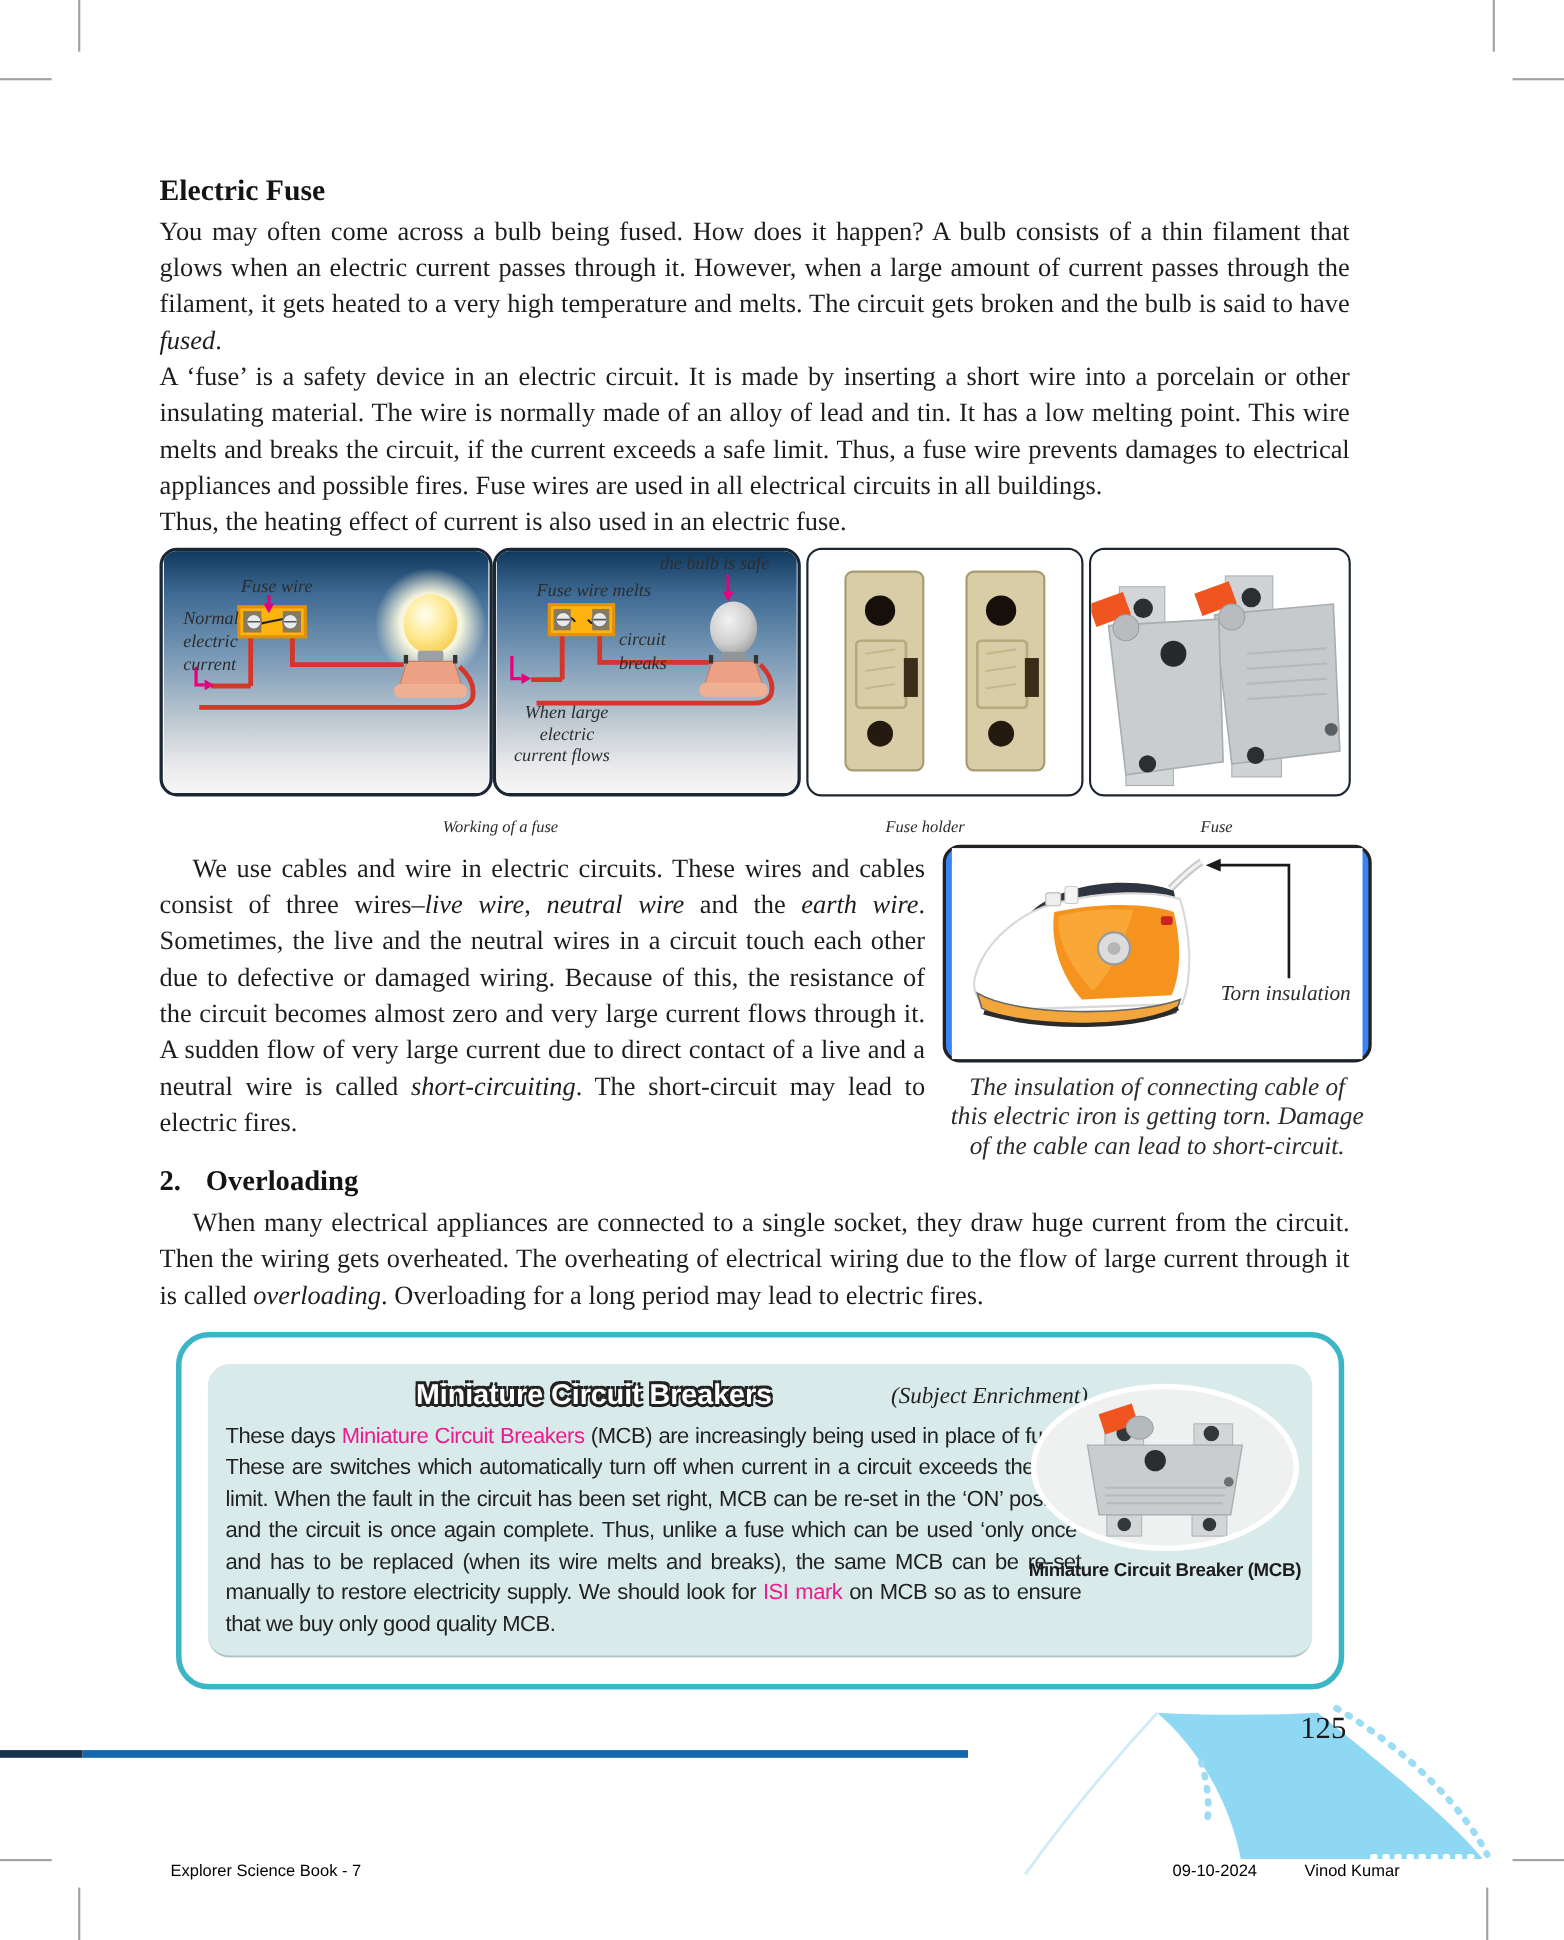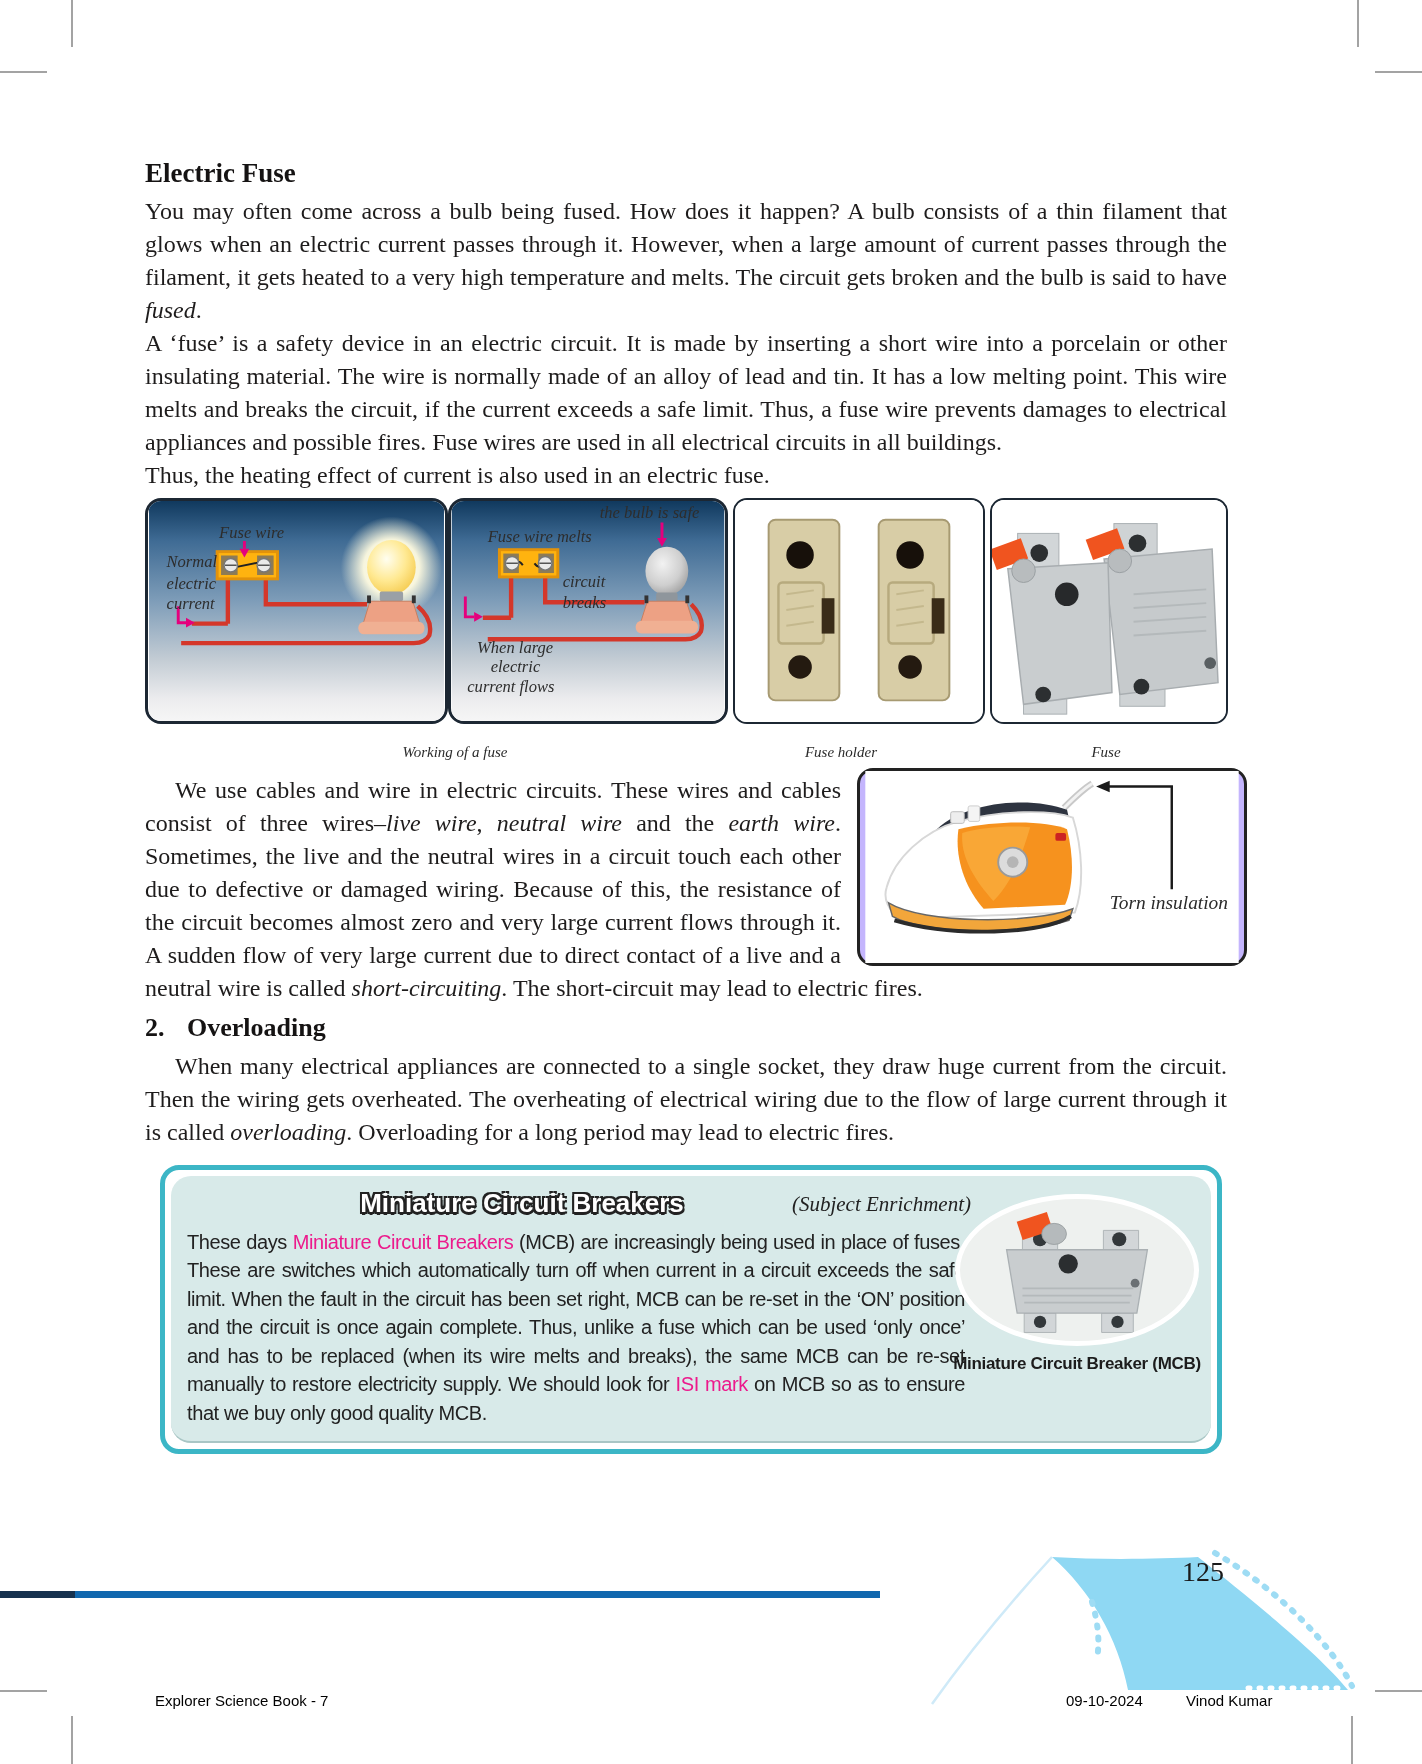--- a/index.html
+++ b/index.html
@@ -20,26 +20,26 @@
   
   .figrow{position:relative;height:276px;margin:6px 0 0 0;}
   .panel{position:absolute;top:0;height:226px;border:3px solid #1c2733;border-radius:16px;
          overflow:hidden;background:#fff;box-sizing:border-box;}
   .panel svg{display:block;width:100%;height:100%;}
   .figcap{position:absolute;top:246px;font-style:italic;font-size:15px;color:#2b2b2b;text-align:center;}
   .lbl{font:italic 17px "Liberation Serif",serif;fill:#2d2d2d;}
   
   .sc-wrap{overflow:visible;}
   .iron-fig{float:right;width:390px;margin:-6px -20px 4px 16px;}
-  .iron-box{height:198px;border:3px solid #222;border-radius:16px;background:#c4b5fd;box-sizing:border-box;}
+  .iron-box{height:198px;border:3px solid #222;border-radius:16px;background:#3b82f6;box-sizing:border-box;}
   .iron-box svg{display:block;width:100%;height:100%;}
   .iron-cap{margin:8px 6px 0 6px;text-align:center;font-style:italic;font-size:23px;line-height:27px;color:#2b2b2b;}
   
   .mcbbox{box-sizing:border-box;margin:16px 0 0 15px;width:1062px;border:5px solid #3cb6c6;
-          border-radius:19px;background:#fff;padding:6px;}
+          border-radius:30px;background:#fff;padding:24px;}
   .mcbinner{position:relative;background:#d8eae9;border-radius:20px;min-height:216px;
             padding:12px 16px 14px 16px;box-sizing:border-box;border-bottom:2px solid #a9c6c5;}
   .mcbhead{position:relative;width:780px;height:36px;}
   .mcbtitle{position:absolute;left:0;right:110px;text-align:center;
             font-family:"Liberation Sans",sans-serif;font-weight:bold;font-size:26px;color:#fff;
             text-shadow:-2px -2px 0 #222,2px -2px 0 #222,-2px 2px 0 #222,2px 2px 0 #222,0 3px 0 #222;}
   .mcbtag{position:absolute;right:-4px;top:4px;font-style:italic;font-size:21px;color:#222;}
   .mcbtext{width:778px;margin-top:4px;font-family:"Liberation Sans",sans-serif;font-size:20px;
            line-height:28.5px;letter-spacing:-0.4px;text-align:justify;color:#222;}
   .mcbfig{position:absolute;top:18px;right:6px;width:256px;}
@@ -276,20 +276,21 @@
             <rect x="196" y="64" width="11" height="8" rx="2" fill="#cc2222"></rect>
             <rect x="88" y="42" width="14" height="12" rx="2" fill="#eeeeee" stroke="#bbb"></rect>
             <rect x="106" y="36" width="12" height="16" rx="2" fill="#f4f4f4" stroke="#ccc"></rect>
             <g>
               <path d="M244,16 H316 V122" stroke="#1a1a1a" stroke-width="2.5" fill="none"></path>
               <polygon points="252,10 252,22 238,16" fill="#1a1a1a"></polygon>
             </g>
             <text x="252" y="142" font-style="italic" font-size="20" fill="#2b2b2b" font-family="Liberation Serif, serif">Torn insulation</text>
           </svg>
         </div>
+        <p class="iron-cap">The insulation of connecting cable of this electric iron is getting torn. Damage of the cable can lead to short-circuit.</p>
       </div>
       <p class="body ind"><span>We use cables and wire in electric circuits. These wires and cables consist of three wires–</span><span class="seg-i">live wire</span><span>, </span><span class="seg-i">neutral wire</span><span> and the </span><span class="seg-i">earth wire</span><span>. Sometimes, the live and the neutral wires in a circuit touch each other due to defective or damaged wiring. Because of this, the resistance of the circuit becomes almost zero and very large current flows through it. A sudden flow of very large current due to direct contact of a live and a neutral wire is called </span><span class="seg-i">short-circuiting</span><span>. The short-circuit may lead to electric fires.</span></p>
     </div>
 
     <h3 class="sub" style="clear:both;"><span class="num">2.</span><span>Overloading</span></h3>
     <p class="body ind"><span>When many electrical appliances are connected to a single socket, they draw huge current from the circuit. Then the wiring gets overheated. The overheating of electrical wiring due to the flow of large current through it is called </span><span class="seg-i">overloading</span><span>. Overloading for a long period may lead to electric fires.</span></p>
 
     <div class="mcbbox">
       <div class="mcbinner">
         <div class="mcbhead">

